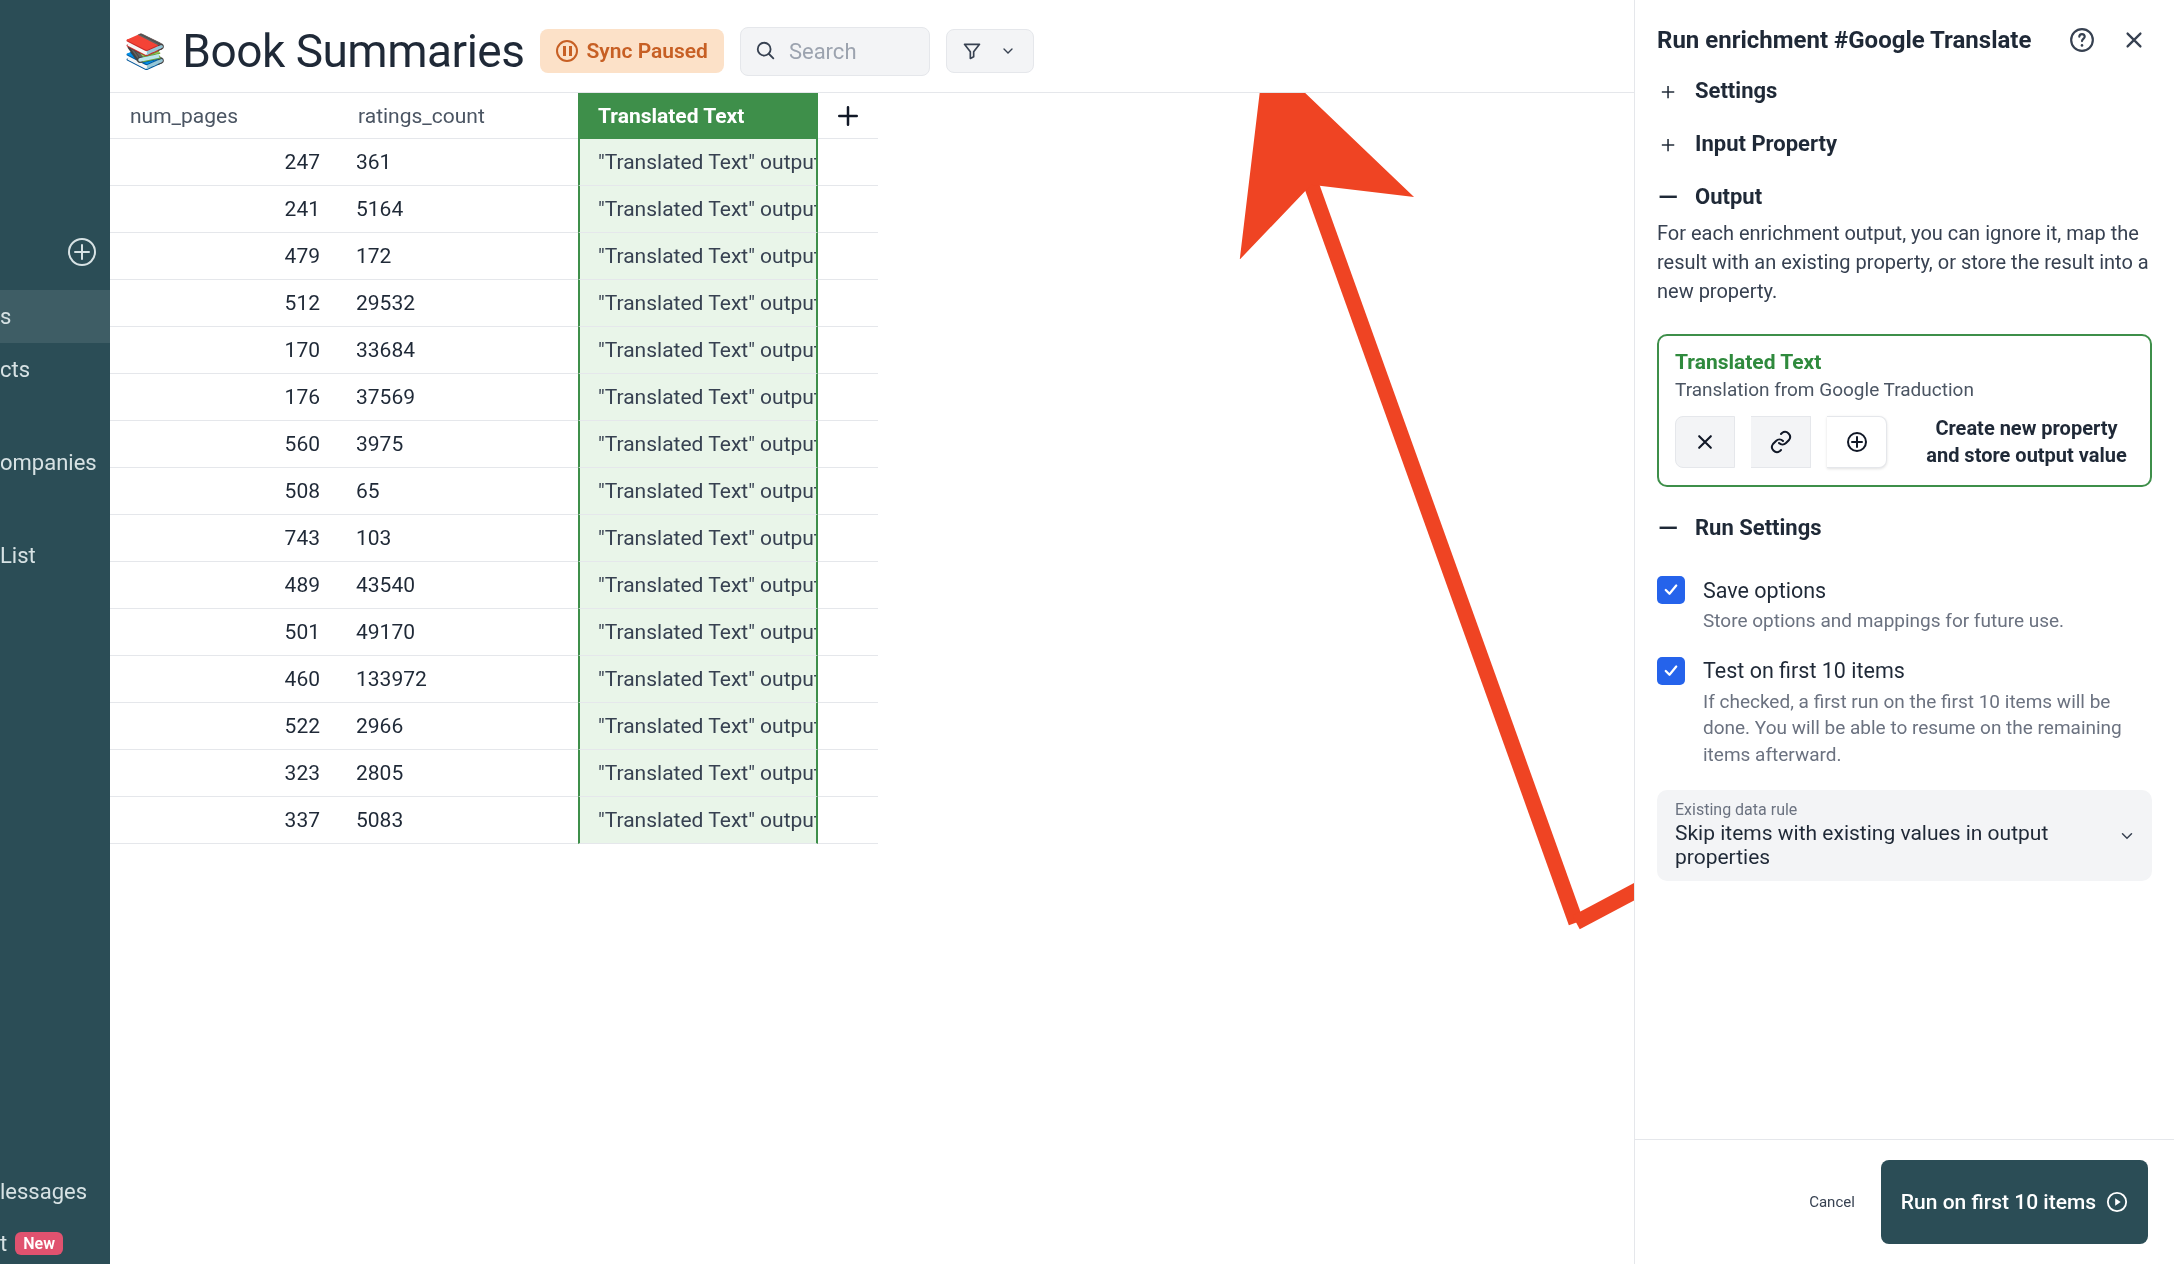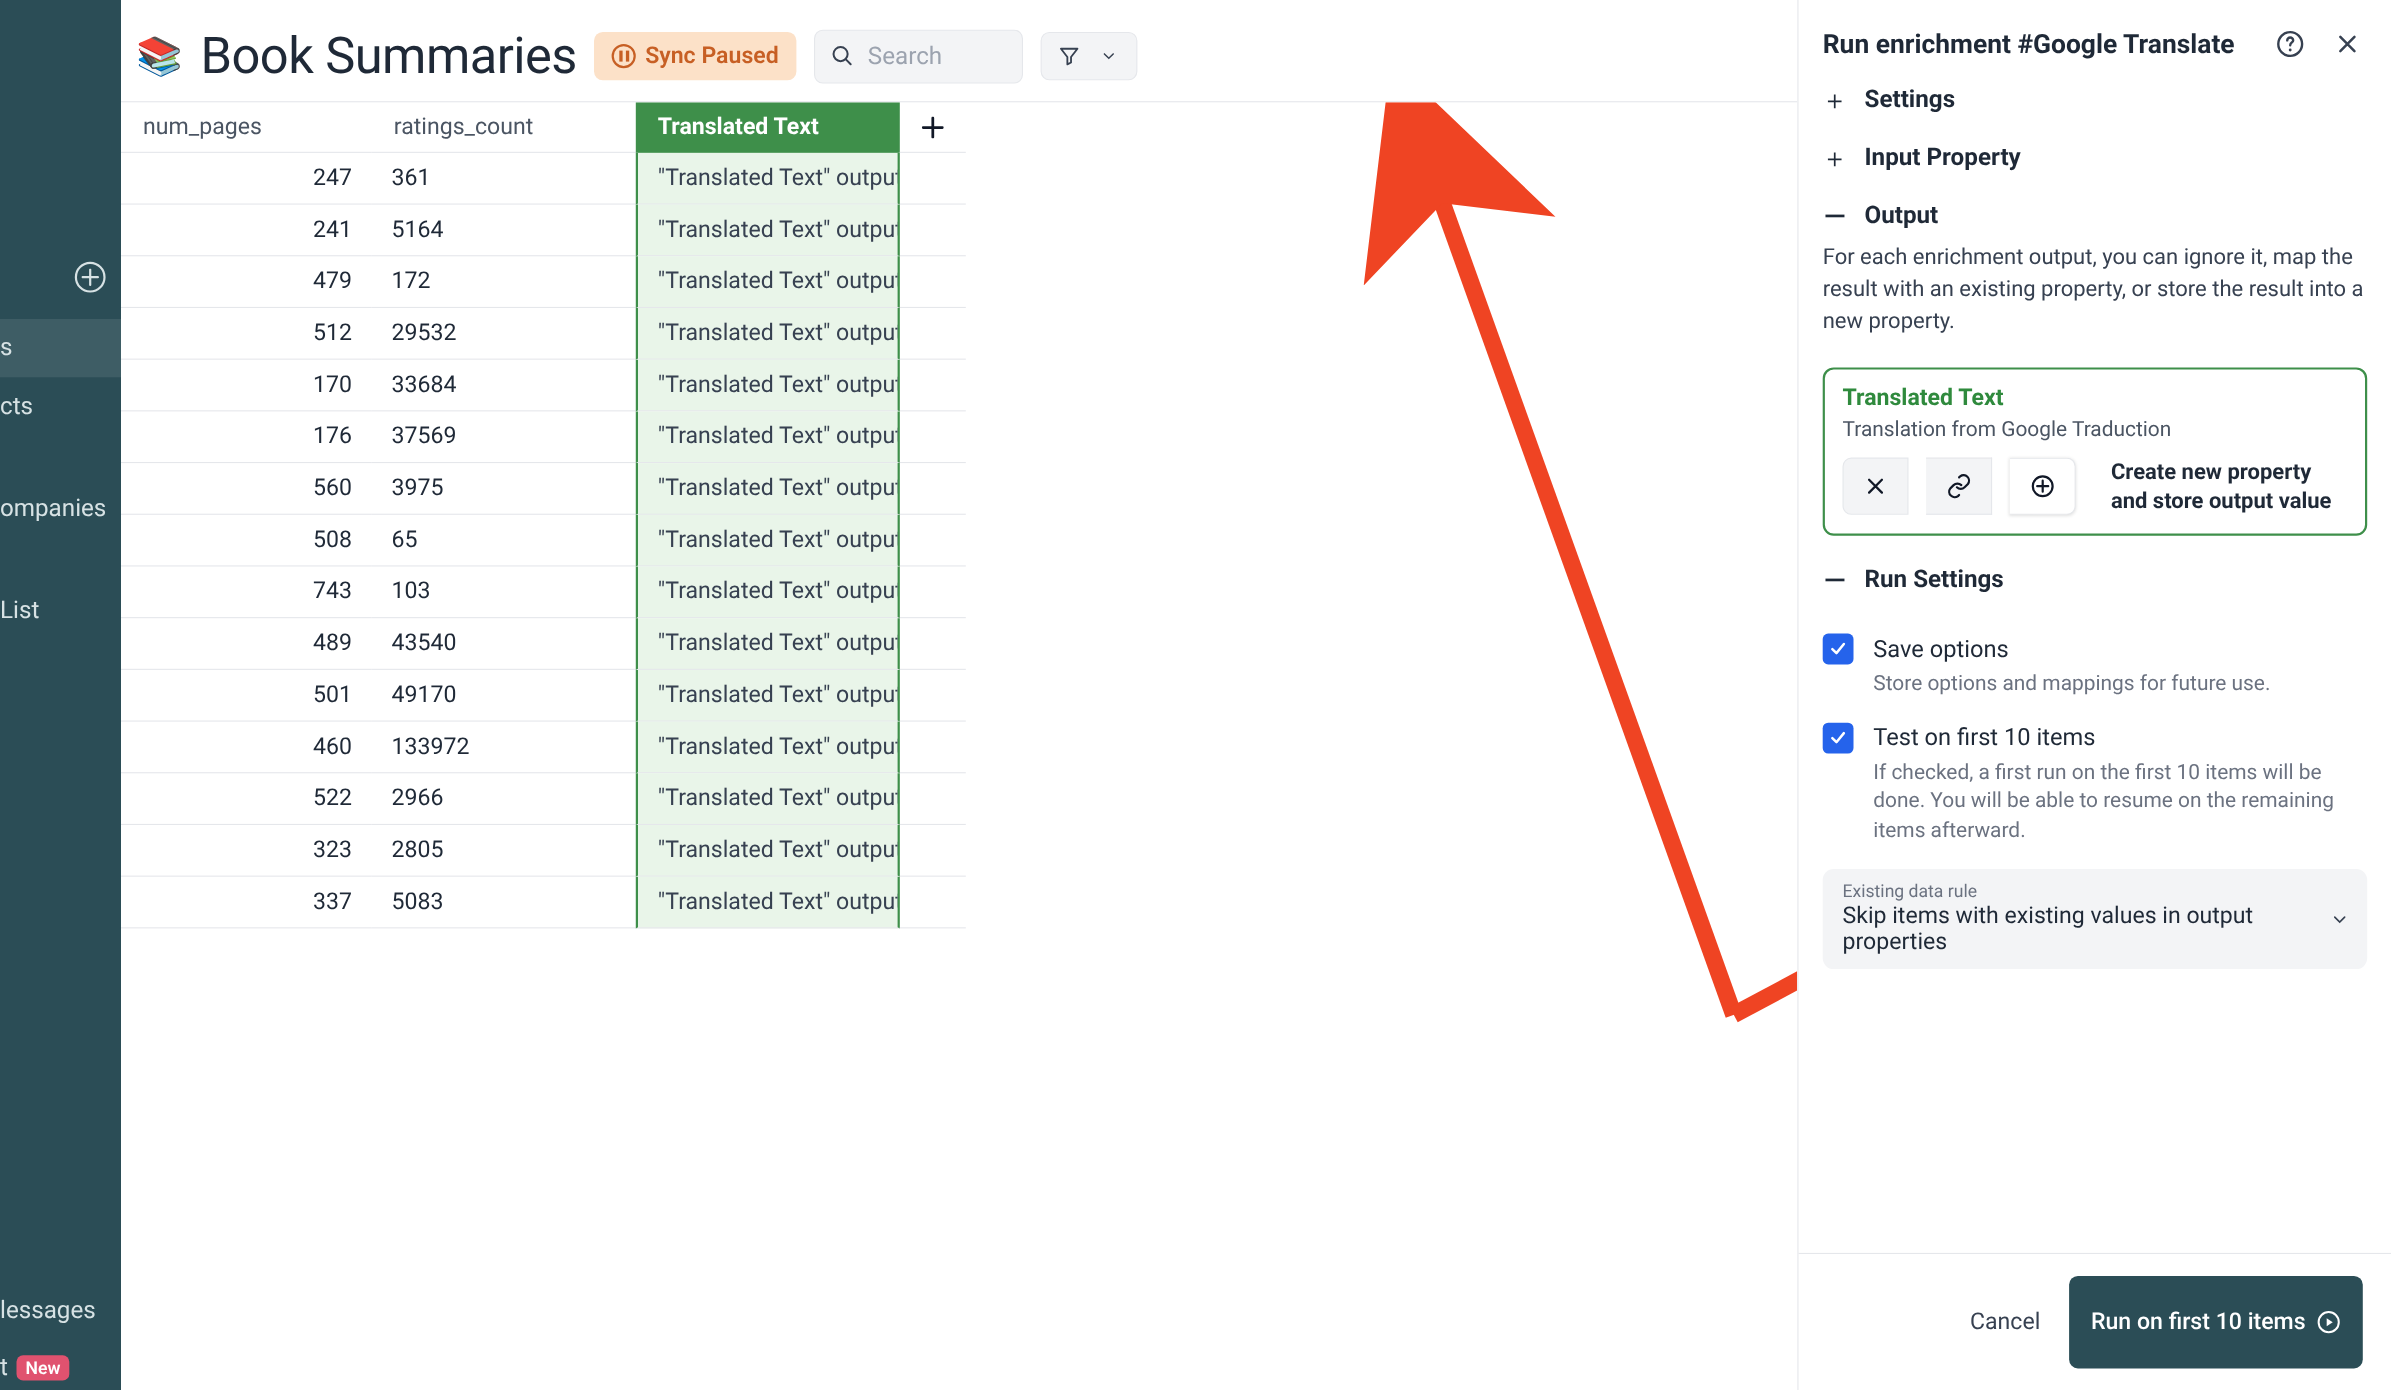--- a/index.html
+++ b/index.html
@@ -68,39 +68,39 @@
   .section{padding:14px 22px;}
   .sec-row{display:flex;align-items:center;gap:16px;cursor:pointer;}
   .sec-label{font-size:22px;font-weight:700;}
   .plus-ico,.minus-ico{width:22px;height:22px;display:flex;align-items:center;justify-content:center;font-size:24px;font-weight:500;line-height:1;}
   .minus-ico{font-size:26px;}
   .sec-desc{font-size:20px;color:#374151;margin-top:10px;line-height:1.45;}
 
   .output-card{margin:14px 22px 6px 22px;border:2px solid var(--green-border);border-radius:10px;padding:14px 16px 16px 16px;}
   .out-title{color:#2f8a3d;font-weight:700;font-size:21px;}
   .out-sub{color:#4b5563;font-size:19px;margin-top:4px;}
-  .out-actions{display:flex;align-items:center;gap:16px;margin-top:14px;}
+  .out-actions{display:flex;align-items:center;gap:16px;margin-top:14px;text-align:center;}
   .seg-btn{width:60px;height:52px;display:flex;align-items:center;justify-content:center;border:1px solid #e5e7eb;background:#f3f4f6;}
   .seg-btn.first{border-radius:8px 0 0 8px;}
   .seg-btn.mid{border-left:none;}
   .seg-btn.last{border-radius:0 8px 8px 0;border-left:none;background:#fff;box-shadow:0 1px 3px rgba(0,0,0,.12);}
   .out-desc{margin-left:16px;font-size:20px;font-weight:700;line-height:1.35;flex:1;}
 
   .check-row{display:flex;align-items:center;gap:18px;padding:0 22px;margin-top:22px;}
   .checkbox{width:28px;height:28px;background:#2563eb;border-radius:5px;display:flex;align-items:center;justify-content:center;flex:none;}
   .check-label{font-size:21.5px;}
   .check-desc{padding:4px 22px 0 68px;color:#6b7280;font-size:19px;line-height:1.4;}
 
   .rule-box{margin:22px 22px 6px 22px;background:#f3f4f6;border-radius:10px;padding:10px 46px 12px 18px;position:relative;}
   .rule-label{font-size:16px;color:#6b7280;}
   .rule-value{font-size:21px;color:#1f2937;margin-top:2px;}
   .rule-chev{position:absolute;right:16px;top:50%;transform:translateY(-50%);}
 
   .panel-footer{display:flex;align-items:center;justify-content:flex-end;gap:26px;padding:20px 26px;border-top:1px solid var(--panel-border);}
-  .btn-cancel{font-size:21px;color:#374151;cursor:pointer;}
+  .btn-cancel{font-size:15px;color:#374151;cursor:pointer;}
   .btn-run{background:var(--btn-dark);color:#fff;font-size:21px;font-weight:500;border-radius:8px;padding:30px 20px;display:flex;align-items:center;gap:10px;cursor:pointer;}
 
   
   .arrows{position:absolute;inset:0;pointer-events:none;}
 
   svg{display:block;}
 </style>
 </head>
 <body>
 

